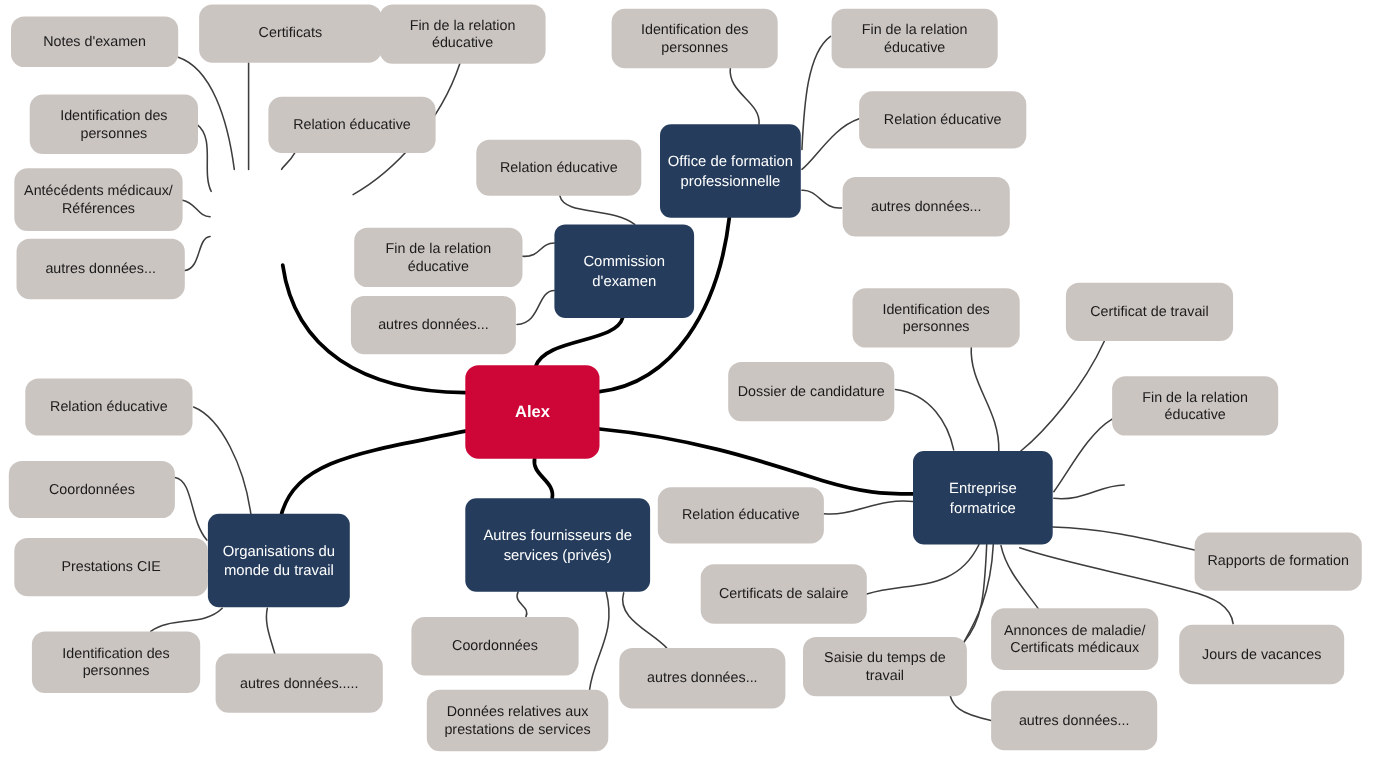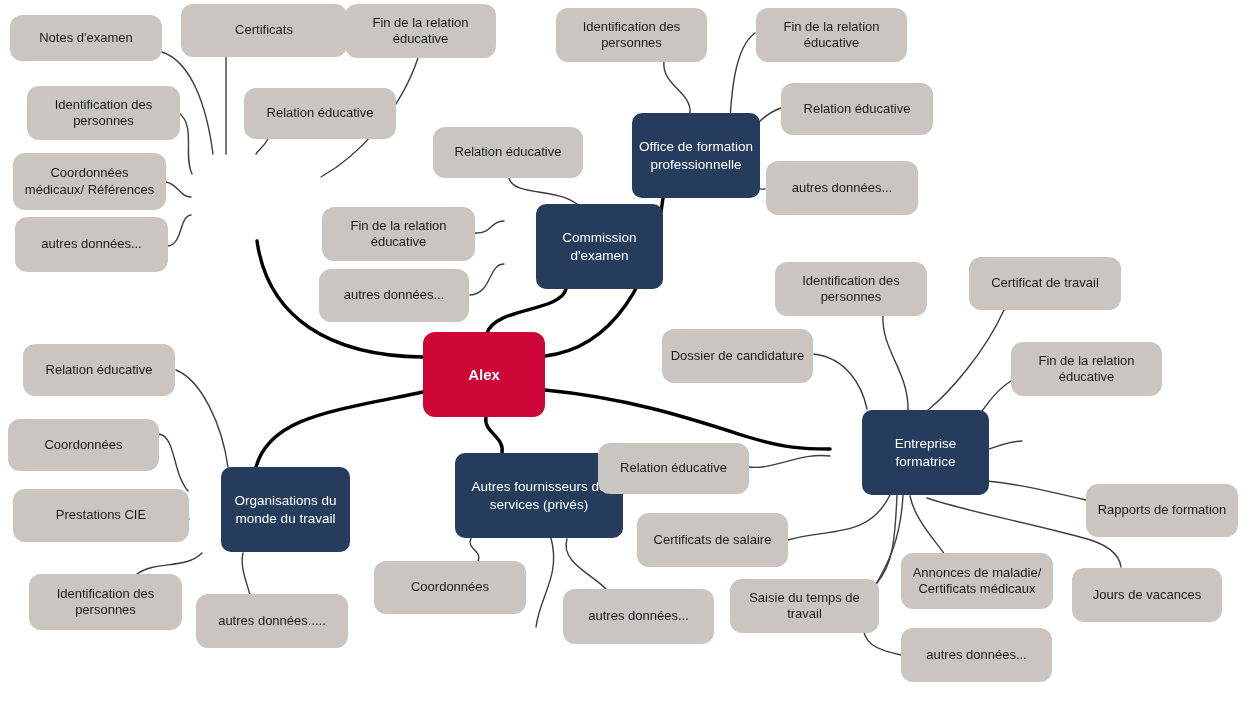--- a/index.html
+++ b/index.html
@@ -6,21 +6,21 @@
   .canvas{position:relative;width:1258px;height:704px;background:var(--background,#fff);
           font-family:"Liberation Sans",sans-serif;overflow:hidden;}
   .edges{position:absolute;left:0;top:0;width:1258px;height:704px;}
   .edge-thick{fill:none;stroke:var(--edge-thick,#000);stroke-width:3.4;stroke-linecap:round;}
   .edge-thin{fill:none;stroke:var(--edge-thin,#3d3d3d);stroke-width:1.4;stroke-linecap:round;}
   .node{position:absolute;display:flex;align-items:center;justify-content:center;
         text-align:center;box-sizing:border-box;padding:3px 7px;}
   .leaf{background:var(--leaf,#CBC5C2);color:var(--leaf-text,#1b1b1b);
         font-size:13px;line-height:1.25;border-radius:12px;}
   .hub{background:var(--hub,#253C5C);color:var(--hub-text,#fff);
-       font-size:13.5px;line-height:1.3;border-radius:10px;margin-left:32px;}
+       font-size:13.5px;line-height:1.3;border-radius:10px;}
   .center-node{background:var(--center,#CE0638);color:var(--hub-text,#fff);
        font-size:15px;border-radius:12px;font-weight:bold;}
 </style>
 </head>
 <body>
 
 <div class="canvas">
 
   <svg class="edges" id="edges" viewBox="0 0 1258 704">
       <path d="M 257 241 C 268 318, 330 356, 423 357" class="edge-thick"></path>
@@ -71,21 +71,21 @@
   <div class="node hub" style="left:189px;top:467px;width:129px;height:85px">Organisations du monde du travail</div>
   <div class="node hub" style="left:423px;top:453px;width:168px;height:85px">Autres fournisseurs de services (privés)</div>
 
   <div class="node center-node" style="left:423px;top:332px;width:122px;height:85px">Alex</div>
 
   <div class="node leaf" style="left:10px;top:15px;width:152px;height:46px">Notes d'examen</div>
   <div class="node leaf" style="left:181px;top:4px;width:166px;height:53px">Certificats</div>
   <div class="node leaf" style="left:345px;top:4px;width:151px;height:54px">Fin de la relation éducative</div>
   <div class="node leaf" style="left:27px;top:86px;width:153px;height:54px">Identification des personnes</div>
   <div class="node leaf" style="left:244px;top:88px;width:152px;height:51px">Relation éducative</div>
-  <div class="node leaf" style="left:13px;top:153px;width:153px;height:57px">Coordonnées médicaux/ Références</div>
+  <div class="node leaf" style="left:13px;top:153px;width:153px;height:57px">Antécédents médicaux/ Références</div>
   <div class="node leaf" style="left:15px;top:217px;width:153px;height:55px">autres données...</div>
 
   <div class="node leaf" style="left:433px;top:127px;width:150px;height:51px">Relation éducative</div>
   <div class="node leaf" style="left:322px;top:207px;width:153px;height:54px">Fin de la relation éducative</div>
   <div class="node leaf" style="left:319px;top:269px;width:150px;height:53px">autres données...</div>
 
   <div class="node leaf" style="left:556px;top:8px;width:151px;height:54px">Identification des personnes</div>
   <div class="node leaf" style="left:756px;top:8px;width:151px;height:54px">Fin de la relation éducative</div>
   <div class="node leaf" style="left:781px;top:83px;width:152px;height:52px">Relation éducative</div>
   <div class="node leaf" style="left:766px;top:161px;width:152px;height:54px">autres données...</div>
@@ -102,15 +102,16 @@
   <div class="node leaf" style="left:1072px;top:568px;width:150px;height:54px">Jours de vacances</div>
   <div class="node leaf" style="left:901px;top:628px;width:151px;height:54px">autres données...</div>
 
   <div class="node leaf" style="left:23px;top:344px;width:152px;height:52px">Relation éducative</div>
   <div class="node leaf" style="left:8px;top:419px;width:151px;height:52px">Coordonnées</div>
   <div class="node leaf" style="left:13px;top:489px;width:176px;height:53px">Prestations CIE</div>
   <div class="node leaf" style="left:29px;top:574px;width:153px;height:56px">Identification des personnes</div>
   <div class="node leaf" style="left:196px;top:594px;width:152px;height:54px">autres données.....</div>
 
   <div class="node leaf" style="left:374px;top:561px;width:152px;height:53px">Coordonnées</div>
+  <div class="node leaf" style="left:388px;top:627px;width:165px;height:56px">Données relatives aux prestations de services</div>
   <div class="node leaf" style="left:563px;top:589px;width:151px;height:55px">autres données...</div>
 
 </div>
 
 </body></html>

